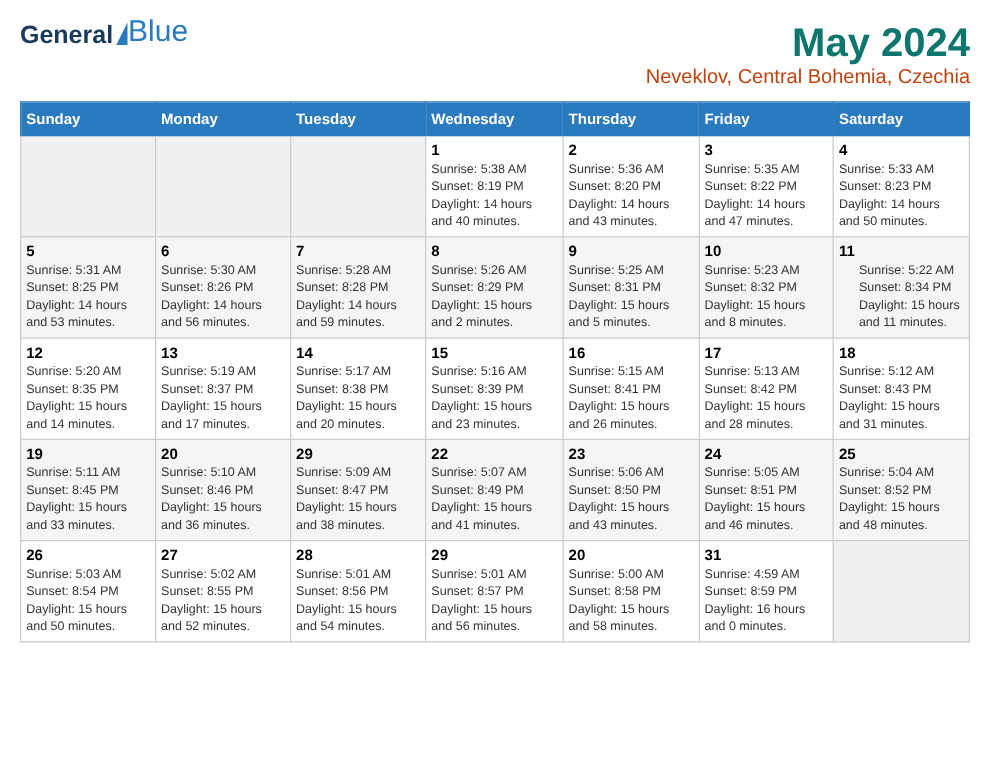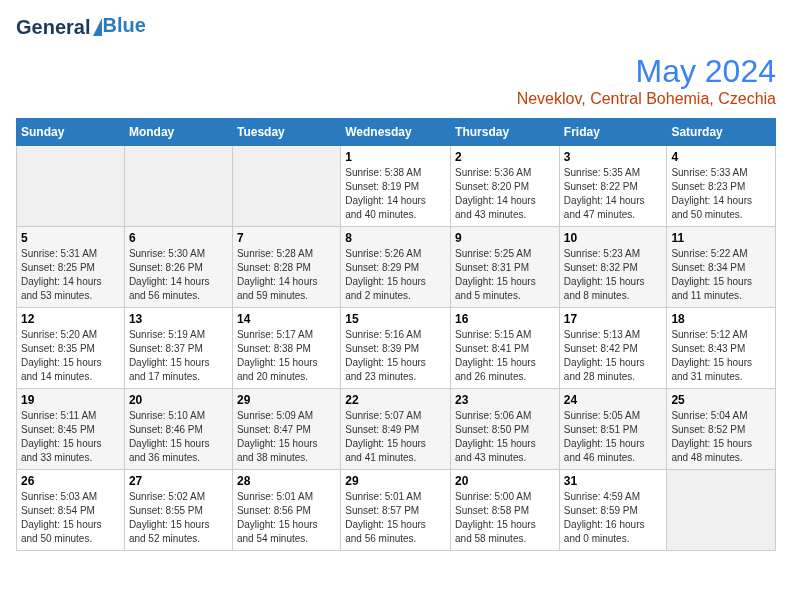--- a/index.html
+++ b/index.html
@@ -23,23 +23,22 @@
     }
     .logo-line {
       display: flex;
       align-items: center;
     }
     .title-block {
       text-align: right;
     }
     .title-block h1 {
       font-size: 32px;
-      color: #3b82f6;
-      font-weight: normal;
-      margin-top: 37px;
+      color: #0f766e;
+      font-weight: bold;
     }
     .title-block h2 {
       font-size: 16px;
       color: #c2410c;
       font-weight: normal;
     }
     table {
       width: 100%;
       border-collapse: collapse;
       font-size: 11px;
@@ -81,21 +80,21 @@
   </style>
 </head>
 <body>
 
 <div class="header">
   <div class="logo">
     <div class="logo-line">
       <span style="font-size:20px;font-weight:bold;color:#1a3a5c;">General</span>
       <span style="display:inline-block;width:0;height:0;border-left:9px solid transparent;border-right:0px solid transparent;border-bottom:18px solid #2a7abf;margin-left:3px;margin-bottom:2px;"></span>
     </div>
-    <span style="font-size:20px;font-weight:bold;color:#2a7abf;margin-top:-4px;">Blue</span>
+    <span style="font-size:24px;font-weight:normal;color:#2a7abf;margin-top:-4px;">Blue</span>
   </div>
   <div class="title-block">
     <h1>May 2024</h1>
     <h2>Neveklov, Central Bohemia, Czechia</h2>
   </div>
 </div>
 
 <table>
   <thead>
     <tr>
@@ -180,21 +179,21 @@
         </td>
         <td>
           <span class="day-num">10</span>
           <div class="day-info" style="white-space: pre-line;">Sunrise: 5:23 AM
 Sunset: 8:32 PM
 Daylight: 15 hours
 and 8 minutes.</div>
         </td>
         <td>
           <span class="day-num">11</span>
-          <div class="day-info" style="white-space: pre-line;">Sunrise: 5:22 AM
+          <div class="day-info" style="white-space: pre-line; margin-left: 16px;">Sunrise: 5:22 AM
 Sunset: 8:34 PM
 Daylight: 15 hours
 and 11 minutes.</div>
         </td>
       </tr>
       <tr>
         <td>
           <span class="day-num">12</span>
           <div class="day-info" style="white-space: pre-line;">Sunrise: 5:20 AM
 Sunset: 8:35 PM

